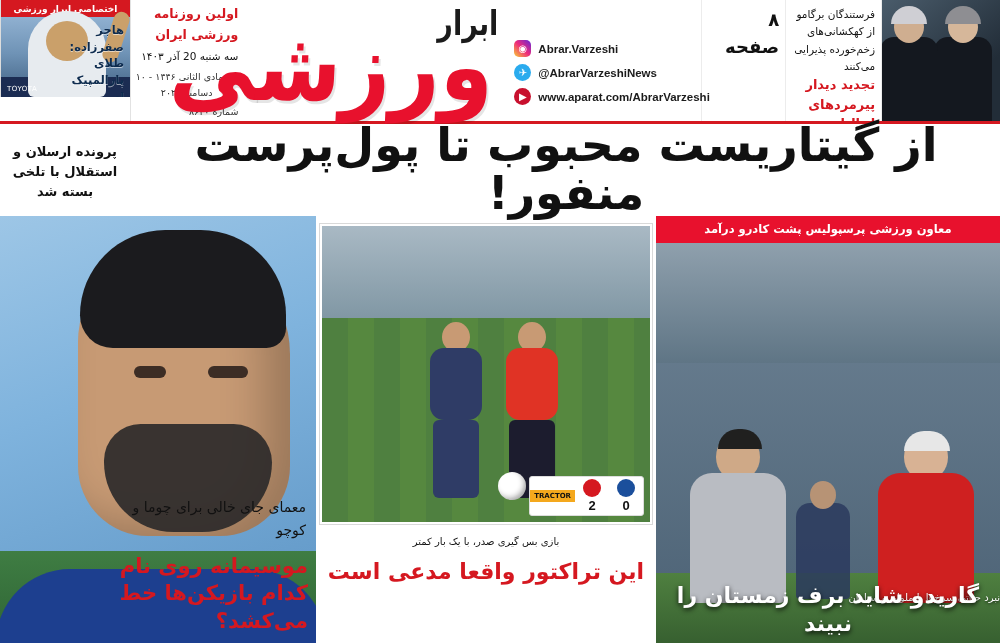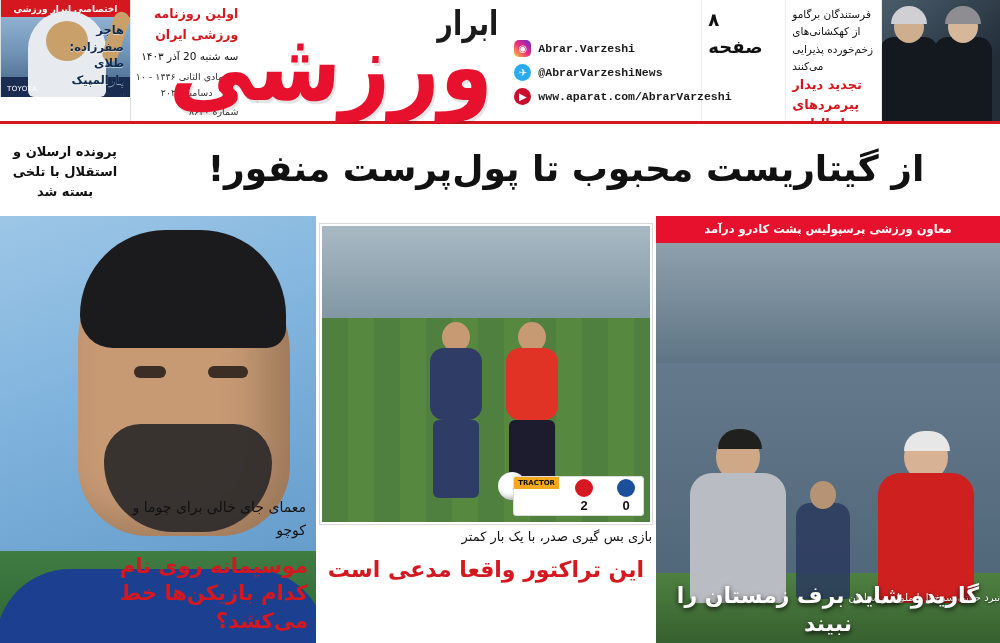--- a/index.html
+++ b/index.html
@@ -85,33 +85,33 @@
     margin-top: 14px; margin-right: 12px;
   }
 
   
   .socials {
     width: 196px; padding: 28px 10px 4px 8px;
     display: flex; flex-direction: column; gap: 7px; justify-content: center;
     border-right: 1px solid #ececec;
   }
   .social-row { display: flex; align-items: center; gap: 7px; direction: ltr; }
-  .social-row .txt { font-size: 11.5px; color: #1b1b1b; font-weight: bold; font-family: Liberation Mono, monospace; }
+  .social-row .txt { font-size: 11.5px; color: #1b1b1b; font-weight: bold; font-family: Liberation Sans, sans-serif; }
   .ic {
     width: 17px; height: 17px; border-radius: 4px; flex: 0 0 auto;
     display: flex; align-items: center; justify-content: center;
     color: #fff; font-size: 10px; font-weight: bold;
   }
   .ic.instagram { background: linear-gradient(45deg,#f9ce34,#ee2a7b,#6228d7); border-radius: 5px; }
   .ic.telegram { background: #2aabee; border-radius: 50%; }
   .ic.aparat { background: #c8102e; border-radius: 50%; }
 
   
   .teaser-left {
-    width: 110px; padding: 6px 6px; text-align: left;
+    width: 110px; padding: 6px 6px; text-align: right;
     display: flex; flex-direction: column; justify-content: space-between;
     border-right: 1px solid #ececec;
   }
   .teaser-left .small-txt { font-size: 10.5px; color: #141414; line-height: 1.65; }
   .teaser-left .red-txt { color: #d51820; font-size: 13px; font-weight: bold; line-height: 1.5; }
 
   
   .photo-topleft {
     width: 138px; height: 121px; position: relative; overflow: hidden;
     background: linear-gradient(180deg,#2b3a48 0%, #1c2530 100%);
@@ -137,21 +137,21 @@
   .headline-band {
     position: absolute; top: 124px; left: 0; width: 1000px; height: 96px;
     background: #ffffff; display: flex; flex-direction: row-reverse; align-items: center;
   }
   .headline-side {
     width: 132px; padding: 4px 8px 4px 6px; text-align: center;
     color: #111; font-size: 13px; font-weight: bold; line-height: 1.55;
   }
   .headline-main {
     flex: 1; text-align: center; color: #111;
-    font-size: 36px; font-weight: bold; line-height: 1.05;
+    font-size: 46px; font-weight: bold; line-height: 1.05;
     letter-spacing: -.5px; padding-bottom: 6px;
   }
 
   
   .body { position: absolute; top: 216px; left: 0; width: 1000px; height: 427px; display: flex; flex-direction: row-reverse; }
 
   
   .col-portrait { width: 316px; position: relative; overflow: hidden; }
   .portrait-img { position: absolute; inset: 0; background: linear-gradient(160deg,#9dc6e6 0%, #7fb3dd 40%, #5d94c4 100%); }
   .portrait-img .field { position: absolute; bottom: 0; left: 0; right: 0; height: 92px; background: linear-gradient(180deg,#3f7d43,#2e6434); }
@@ -205,28 +205,28 @@
   .match-photo .p-navy { right: 168px; }
   .match-photo .p-navy .torso { background: #2f3c66; }
   .match-photo .p-navy .legs { background: #2f3c66; }
   .match-photo .ball {
     position: absolute; bottom: 22px; right: 124px; width: 28px; height: 28px;
     background: radial-gradient(circle at 35% 35%,#fff 60%,#cfcfcf 100%);
     border-radius: 50%; box-shadow: inset -3px -3px 5px rgba(0,0,0,.25);
   }
   .score-strip {
     position: absolute; bottom: 6px; right: 6px; display: flex; flex-direction: row-reverse;
-    align-items: flex-start; gap: 8px; background: #fff; border: 1px solid #ddd; border-radius: 3px; overflow: hidden;
+    align-items: center; gap: 0; background: #fff; border: 1px solid #ddd; border-radius: 3px; overflow: hidden;
   }
   .score-strip .brand { background: #f4a81d; color: #111; font-size: 7px; font-weight: bold; padding: 2px 4px; display: flex; align-items: center; }
   .score-cell { display: flex; flex-direction: column; align-items: center; width: 34px; padding: 2px 0; }
   .score-cell .badge { width: 18px; height: 18px; border-radius: 50%; background: #d51820; margin-bottom: 1px; }
   .score-cell .badge.blue { background: #1b4f9c; }
   .score-cell .num { font-size: 13px; font-weight: bold; color: #111; font-family: "Liberation Sans", sans-serif; }
-  .center-cap { font-size: 13px; color: #111; margin-top: 3px; line-height: 1.6; }
+  .center-cap { text-align: center; font-size: 10px; color: #111; margin-top: 10px; line-height: 1.6; }
   .center-head { text-align: center; color: #d51820; font-size: 22px; font-weight: bold; margin-top: 8px; line-height: 1.3; }
 
   
   .col-left { width: 344px; position: relative; display: flex; flex-direction: column; }
   .kicker-bar {
     background: #e8112d; color: #fff; font-size: 11.5px; font-weight: bold;
     text-align: center; padding: 5px 6px; line-height: 1.5;
   }
   .left-head {
     color: #d51820; font-size: 25px; font-weight: bold; text-align: center;

